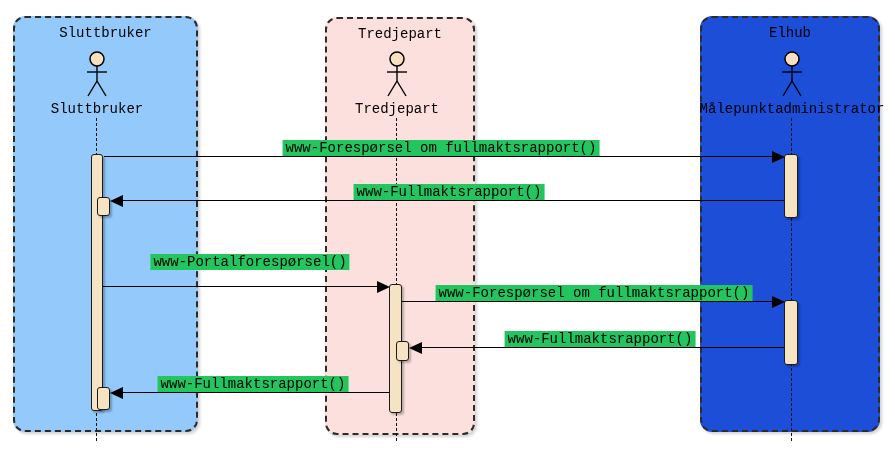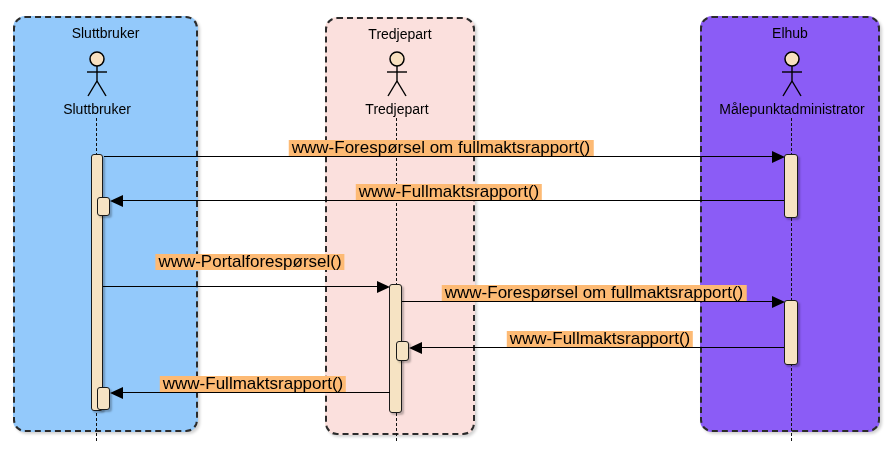--- a/index.html
+++ b/index.html
@@ -1,18 +1,18 @@
 <!DOCTYPE html>
 <html><head>
 <meta charset="utf-8">
 <style>
   html,body{margin:0;padding:0;background:#fff;}
   #canvas{
     position:relative;width:895px;height:449px;background:#ffffff;overflow:hidden;
-    font-family:Liberation Sans, sans-serif;color:#000;
+    font-family:Liberation Mono, monospace;color:#000;
   }
   .lane{
     position:absolute;border:2px dashed #2b2b2b;border-radius:12px;
     box-shadow:2px 2px 3px rgba(0,0,0,0.18);
   }
   .lane-title{
     position:absolute;top:7px;left:0;width:100%;text-align:center;
     font-size:14px;line-height:16px;
   }
   .actor-label{
@@ -26,36 +26,36 @@
     box-shadow:2px 2px 2px rgba(0,0,0,0.25);
   }
   .msg-line{
     position:absolute;height:0;border-top:1.4px solid #000;
   }
   .arr{position:absolute;width:0;height:0;}
   .arr-r{border-top:6px solid transparent;border-bottom:6px solid transparent;border-left:13px solid #000;}
   .arr-l{border-top:6px solid transparent;border-bottom:6px solid transparent;border-right:13px solid #000;}
   .msg-label{
     position:absolute;transform:translateX(-50%);white-space:nowrap;
-    background:#fdba74;padding:0 3px;font-size:17px;line-height:16px;
+    background:#22c55e;padding:0 3px;font-size:14px;line-height:16px;
   }
   .actor-svg{position:absolute;}
 </style>
 </head>
 <body>
 
 <div id="canvas">
 
   <div class="lane" style="left: 13px; top: 16px; width: 181px; height: 412px; background: rgb(147, 201, 251);">
     <div class="lane-title">Sluttbruker</div>
   </div>
   <div class="lane" style="left: 325px; top: 17px; width: 146px; height: 414px; background: rgb(251, 224, 221);">
     <div class="lane-title">Tredjepart</div>
   </div>
-  <div class="lane" style="left: 700px; top: 16px; width: 176px; height: 412px; background: #8b5cf6;">
+  <div class="lane" style="left: 700px; top: 16px; width: 176px; height: 412px; background: #1d4ed8;">
     <div class="lane-title">Elhub</div>
   </div>
 
   <div class="lifeline" style="left:96px;top:118px;height:323px;"></div>
   <div class="lifeline" style="left:396px;top:118px;height:323px;"></div>
   <div class="lifeline" style="left:791px;top:118px;height:323px;"></div>
 
   <svg class="actor-svg" style="left:84px;top:50px;" width="26" height="48" viewBox="0 0 26 48">
     <circle cx="13" cy="9" r="7" fill="#F8E0C0" stroke="#000" stroke-width="1.5"></circle>
     <line x1="13" y1="16" x2="13" y2="31" stroke="#000" stroke-width="1.4"></line>

